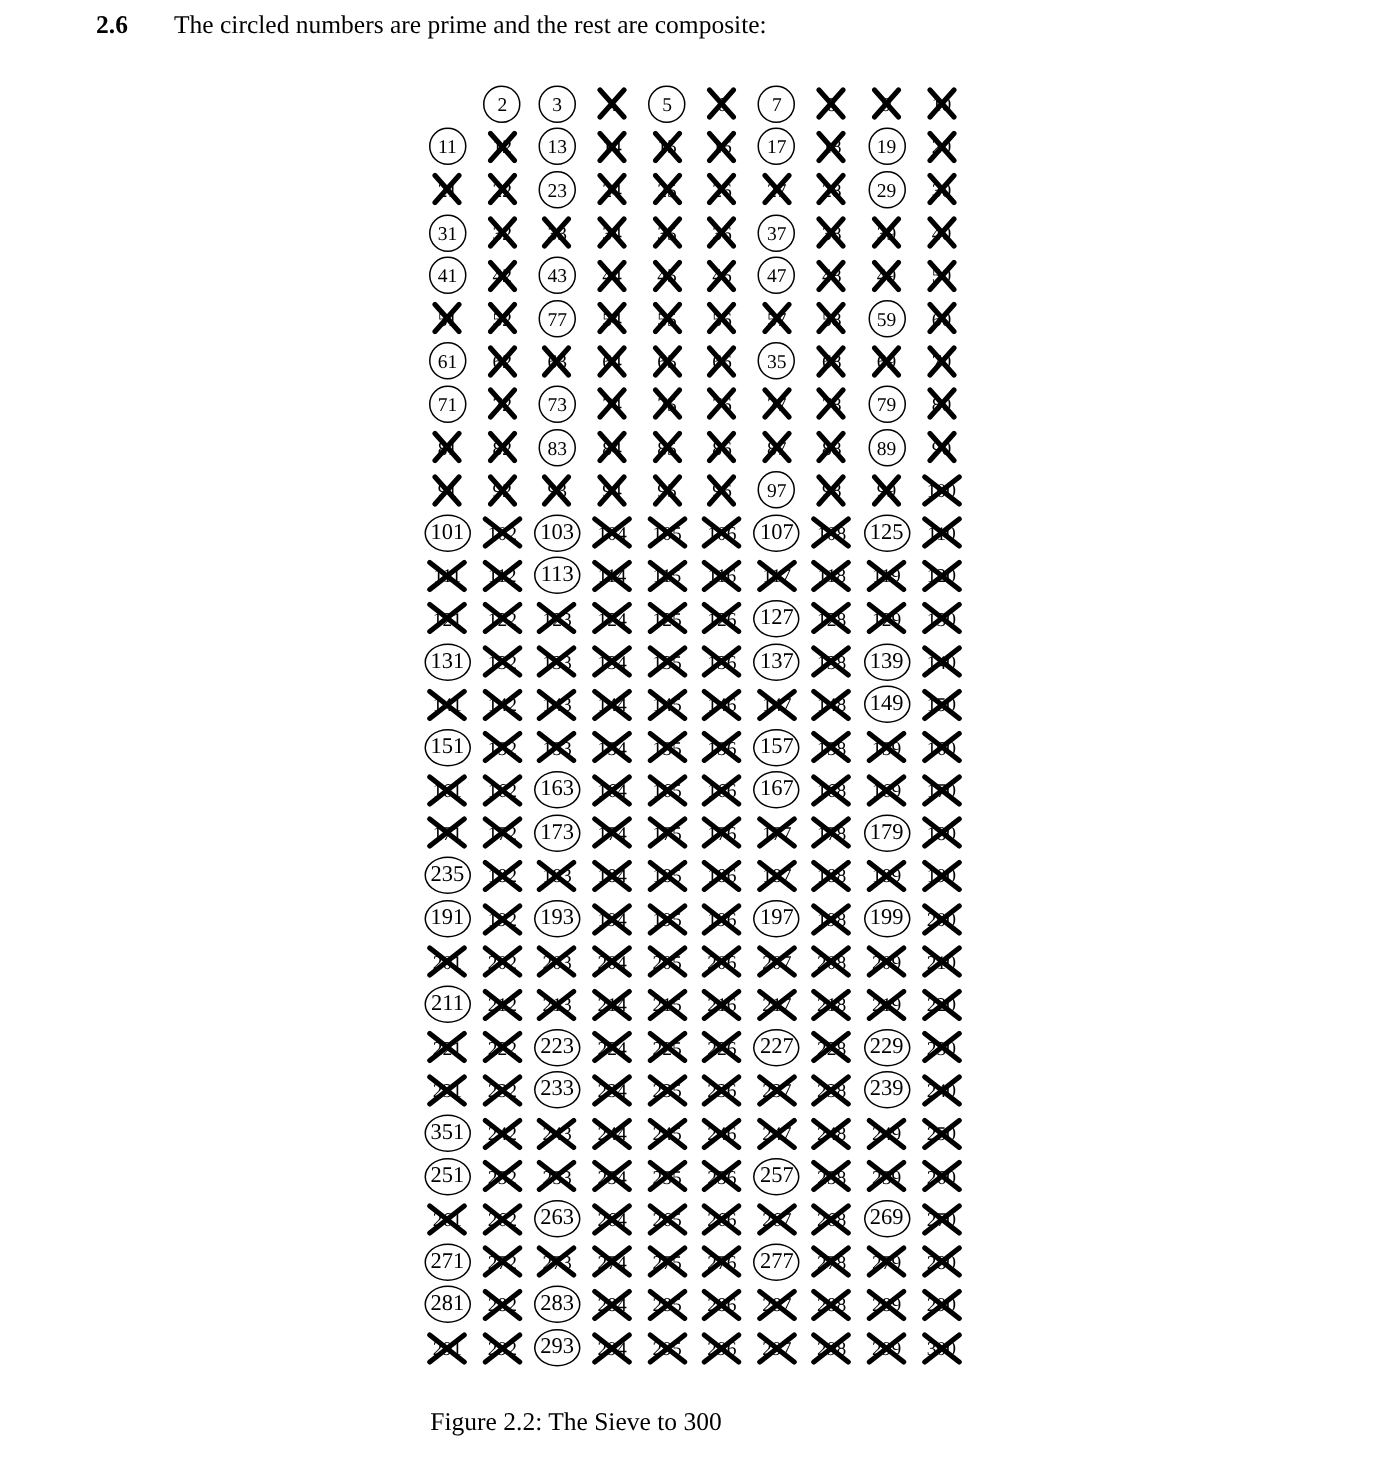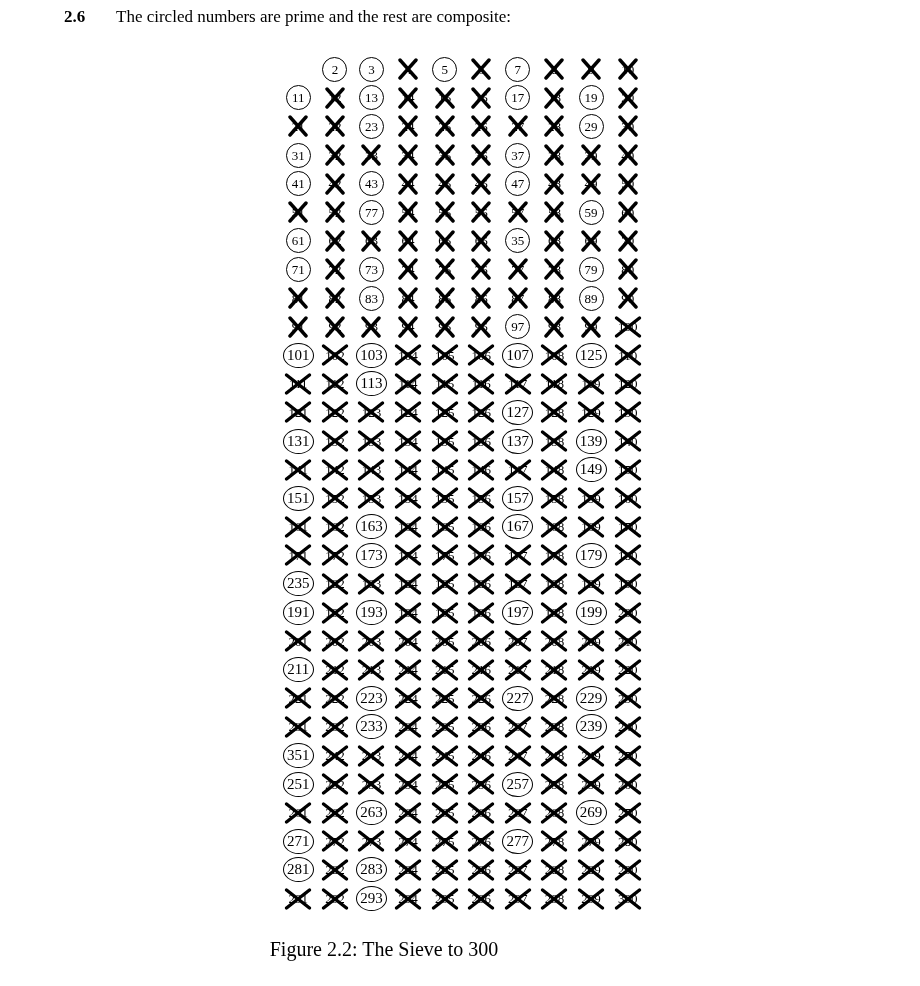--- a/index.html
+++ b/index.html
@@ -103,21 +103,21 @@
   }
   .cell .xmark svg { display: block; }
 
   
   .caption {
     position: absolute;
     top: 938px;
     left: 0;
     width: 768px;
     text-align: center;
-    font-size: 20px;
+    font-size: 17px;
   }
 </style>
 </head>
 <body>
 
 <div class="heading">
   <span class="num">2.6</span><span class="txt">The circled numbers are prime and the rest are composite:</span>
 </div>
 
 <div class="sieve" id="sieve-grid">

